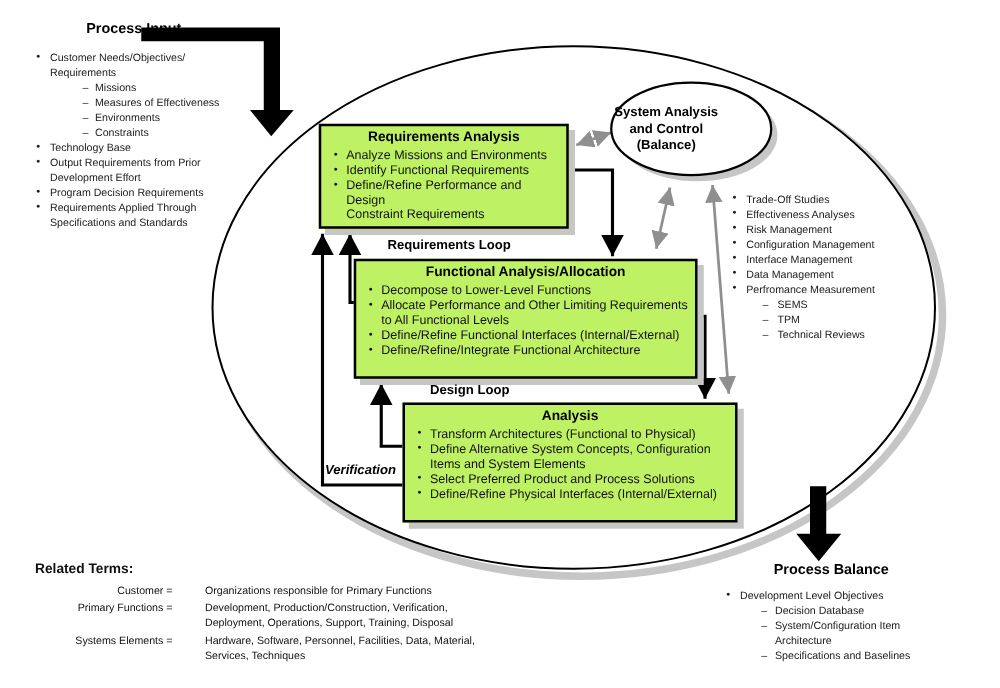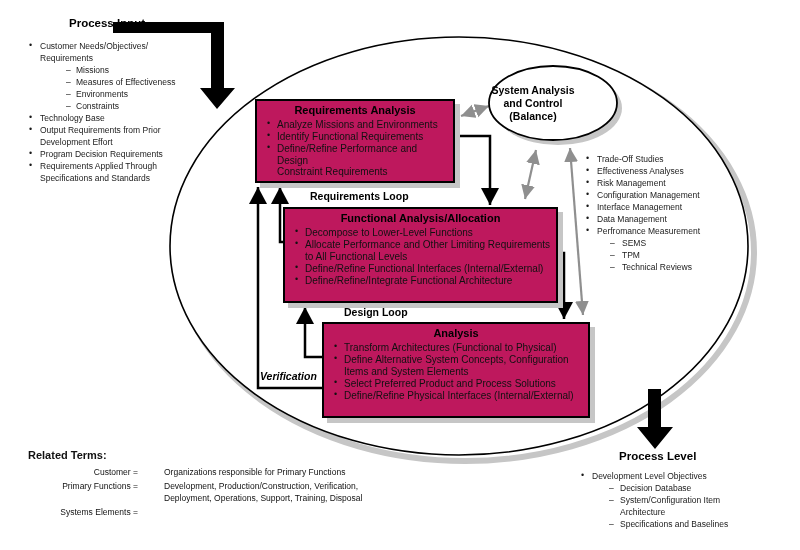--- a/index.html
+++ b/index.html
@@ -21,21 +21,21 @@
 
   
   #sac-list .sub { padding-left:37px; }
   #sac-list .sub::before { left:25px; }
 
   
   #po-list .sub { padding-left:40px; }
   #po-list .sub::before { left:29px; }
 
   
-  .pbox { position:absolute; z-index:2; background:#be185d; border:2px solid #000;
+  .pbox { position:absolute; z-index:2; background:#bef264; border:2px solid #000;
           box-shadow:5px 5px 0 #c6c6c6; }
   .pbox .ttl { text-align:center; font-weight:bold; font-size:11px; padding-top:3px; color:#000; }
   .pbox ul { list-style:none; margin-top:3px; padding:0 4px 0 9px; font-size:10px; line-height:11.5px; }
   .pbox ul li { position:relative; padding-left:11px; white-space:pre-line; margin-bottom:0.5px; }
   .pbox ul li::before { content:"\2022"; position:absolute; left:1px; top:-1px; font-size:9px; }
 
   .loop-lbl { position:absolute; z-index:3; font-weight:bold; font-size:10.5px; color:#000; background:transparent; }
 
   
   #sac-text { z-index:3; width:128px; text-align:center; font-weight:bold; font-size:10.5px; line-height:13px; color:#000; }
@@ -149,32 +149,34 @@
     <div class="ttl">Analysis</div>
     <ul>
       <li>Transform Architectures (Functional to Physical)</li>
       <li>Define Alternative System Concepts, Configuration
 Items and System Elements</li>
       <li>Select Preferred Product and Process Solutions</li>
       <li>Define/Refine Physical Interfaces (Internal/External)</li>
     </ul>
   </div>
 
-  <div class="abs hdr z1" style="left:578px; top:450px;">Process Level</div>
+  <div class="abs hdr z1" style="left:578px; top:450px;">Process Balance</div>
   <div class="abs lst z1" id="po-list" style="left:580px; top:470px; width:210px;">
     <div class="it">Development Level Objectives</div>
     <div class="it sub">Decision Database</div>
     <div class="it sub">System/Configuration Item
 Architecture</div>
     <div class="it sub">Specifications and Baselines</div>
   </div>
 
   <div class="abs z1" style="left:28px; top:449px; font-weight:bold; font-size:11px;">Related Terms:</div>
   <div class="abs z1" id="rt-rows" style="left:26px; top:466px;">
     <div class="term">Customer =</div>
     <div class="def">Organizations responsible for Primary Functions</div>
     <div class="term">Primary Functions =</div>
     <div class="def">Development, Production/Construction, Verification,
 Deployment, Operations, Support, Training, Disposal</div>
     <div class="term">Systems Elements =</div>
+    <div class="def">Hardware, Software, Personnel, Facilities, Data, Material,
+Services, Techniques</div>
   </div>
 
 </div>
 
 </body></html>

